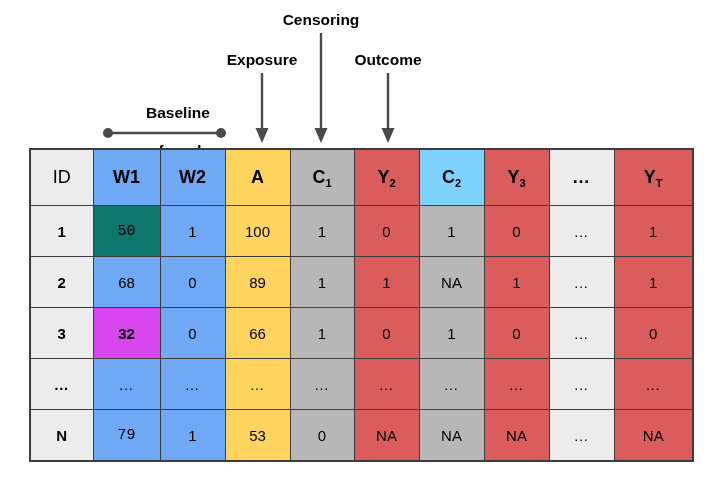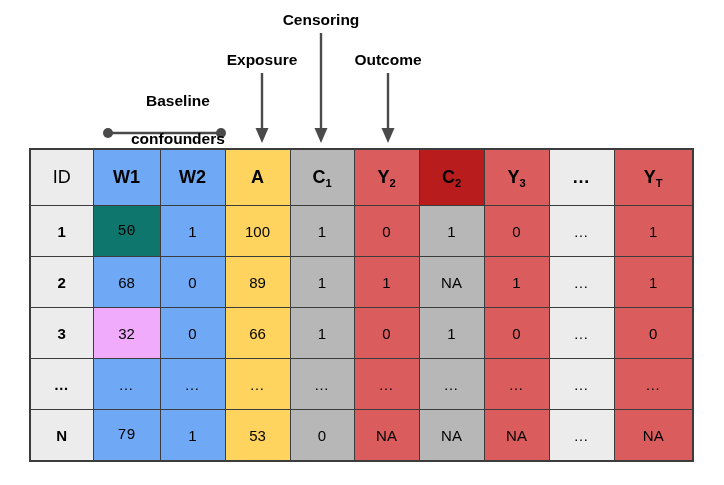--- a/index.html
+++ b/index.html
@@ -129,21 +129,21 @@
         <line x1="321" y1="33" x2="321" y2="132" stroke="#4a4a4a" stroke-width="2.4"></line>
         <polygon points="321,143 314.5,128 327.5,128" fill="#4a4a4a"></polygon>
       </g>
 
       <g>
         <line x1="388" y1="73" x2="388" y2="132" stroke="#4a4a4a" stroke-width="2.4"></line>
         <polygon points="388,143 381.5,128 394.5,128" fill="#4a4a4a"></polygon>
       </g>
     </svg>
 
-    <div class="ann-label two-line" style="left:104px; top:72px; width:122px;">
+    <div class="ann-label two-line" style="left:104px; top:84px; width:122px;">
       <span>Baseline</span><br>
       <span>confounders</span>
     </div>
 
     <div class="ann-label" style="left:202px; top:50px; width:120px;">Exposure</div>
 
     <div class="ann-label" style="left:261px; top:10px; width:120px;">Censoring</div>
 
     <div class="ann-label" style="left:328px; top:50px; width:120px;">Outcome</div>
   </div>
@@ -163,21 +163,21 @@
         <col style="width:79px">
       </colgroup>
       <tbody>
         <tr class="header-row">
             <td class="c-idcol idcell" style="background: rgb(236, 236, 236);"><span>ID</span></td>
             <td class="c-blue" style="background: rgb(111, 168, 245);"><span>W1</span></td>
             <td class="c-blue" style="background: rgb(111, 168, 245);"><span>W2</span></td>
             <td class="c-yellow" style="background: rgb(255, 212, 94);"><span>A</span></td>
             <td class="c-gray" style="background: rgb(183, 183, 183);"><span>C</span><span class="sub">1</span></td>
             <td class="c-red" style="background: rgb(219, 92, 92);"><span>Y</span><span class="sub">2</span></td>
-            <td class="c-gray" style="background: #b91c1c; margin-top: 44px;"><span>C</span><span class="sub">2</span></td>
+            <td class="c-gray" style="background: #7dd3fc; margin-top: 44px;"><span>C</span><span class="sub">2</span></td>
             <td class="c-red" style="background: rgb(219, 92, 92);"><span>Y</span><span class="sub">3</span></td>
             <td class="c-light" style="background: rgb(236, 236, 236);"><span class="ell">…</span></td>
             <td class="c-red" style="background: rgb(219, 92, 92);"><span>Y</span><span class="sub">T</span></td>
           </tr>
       <tr class="body-row">
             <td class="c-idcol idcell" style="background: rgb(236, 236, 236);">1</td>
             <td class="c-blue" style="background: #0f766e; font-family: Liberation Mono, monospace;">50</td>
             <td class="c-blue" style="background: rgb(111, 168, 245);">1</td>
             <td class="c-yellow" style="background: rgb(255, 212, 94);">100</td>
             <td class="c-gray" style="background: rgb(183, 183, 183);">1</td>
@@ -194,21 +194,21 @@
             <td class="c-yellow" style="background: rgb(255, 212, 94);">89</td>
             <td class="c-gray" style="background: rgb(183, 183, 183);">1</td>
             <td class="c-red" style="background: rgb(219, 92, 92);">1</td>
             <td class="c-gray" style="background: rgb(183, 183, 183);">NA</td>
             <td class="c-red" style="background: rgb(219, 92, 92);">1</td>
             <td class="c-light ell" style="background: rgb(236, 236, 236);">…</td>
             <td class="c-red" style="background: rgb(219, 92, 92);">1</td>
           </tr>
           <tr class="body-row">
             <td class="c-idcol idcell" style="background: rgb(236, 236, 236);">3</td>
-            <td class="c-blue" style="background: #f0abfc;">32</td>
+            <td class="c-blue" style="background: #d946ef; font-weight: bold;">32</td>
             <td class="c-blue" style="background: rgb(111, 168, 245);">0</td>
             <td class="c-yellow" style="background: rgb(255, 212, 94);">66</td>
             <td class="c-gray" style="background: rgb(183, 183, 183);">1</td>
             <td class="c-red" style="background: rgb(219, 92, 92);">0</td>
             <td class="c-gray" style="background: rgb(183, 183, 183);">1</td>
             <td class="c-red" style="background: rgb(219, 92, 92);">0</td>
             <td class="c-light ell" style="background: rgb(236, 236, 236);">…</td>
             <td class="c-red" style="background: rgb(219, 92, 92);">0</td>
           </tr>
           <tr class="body-row">

